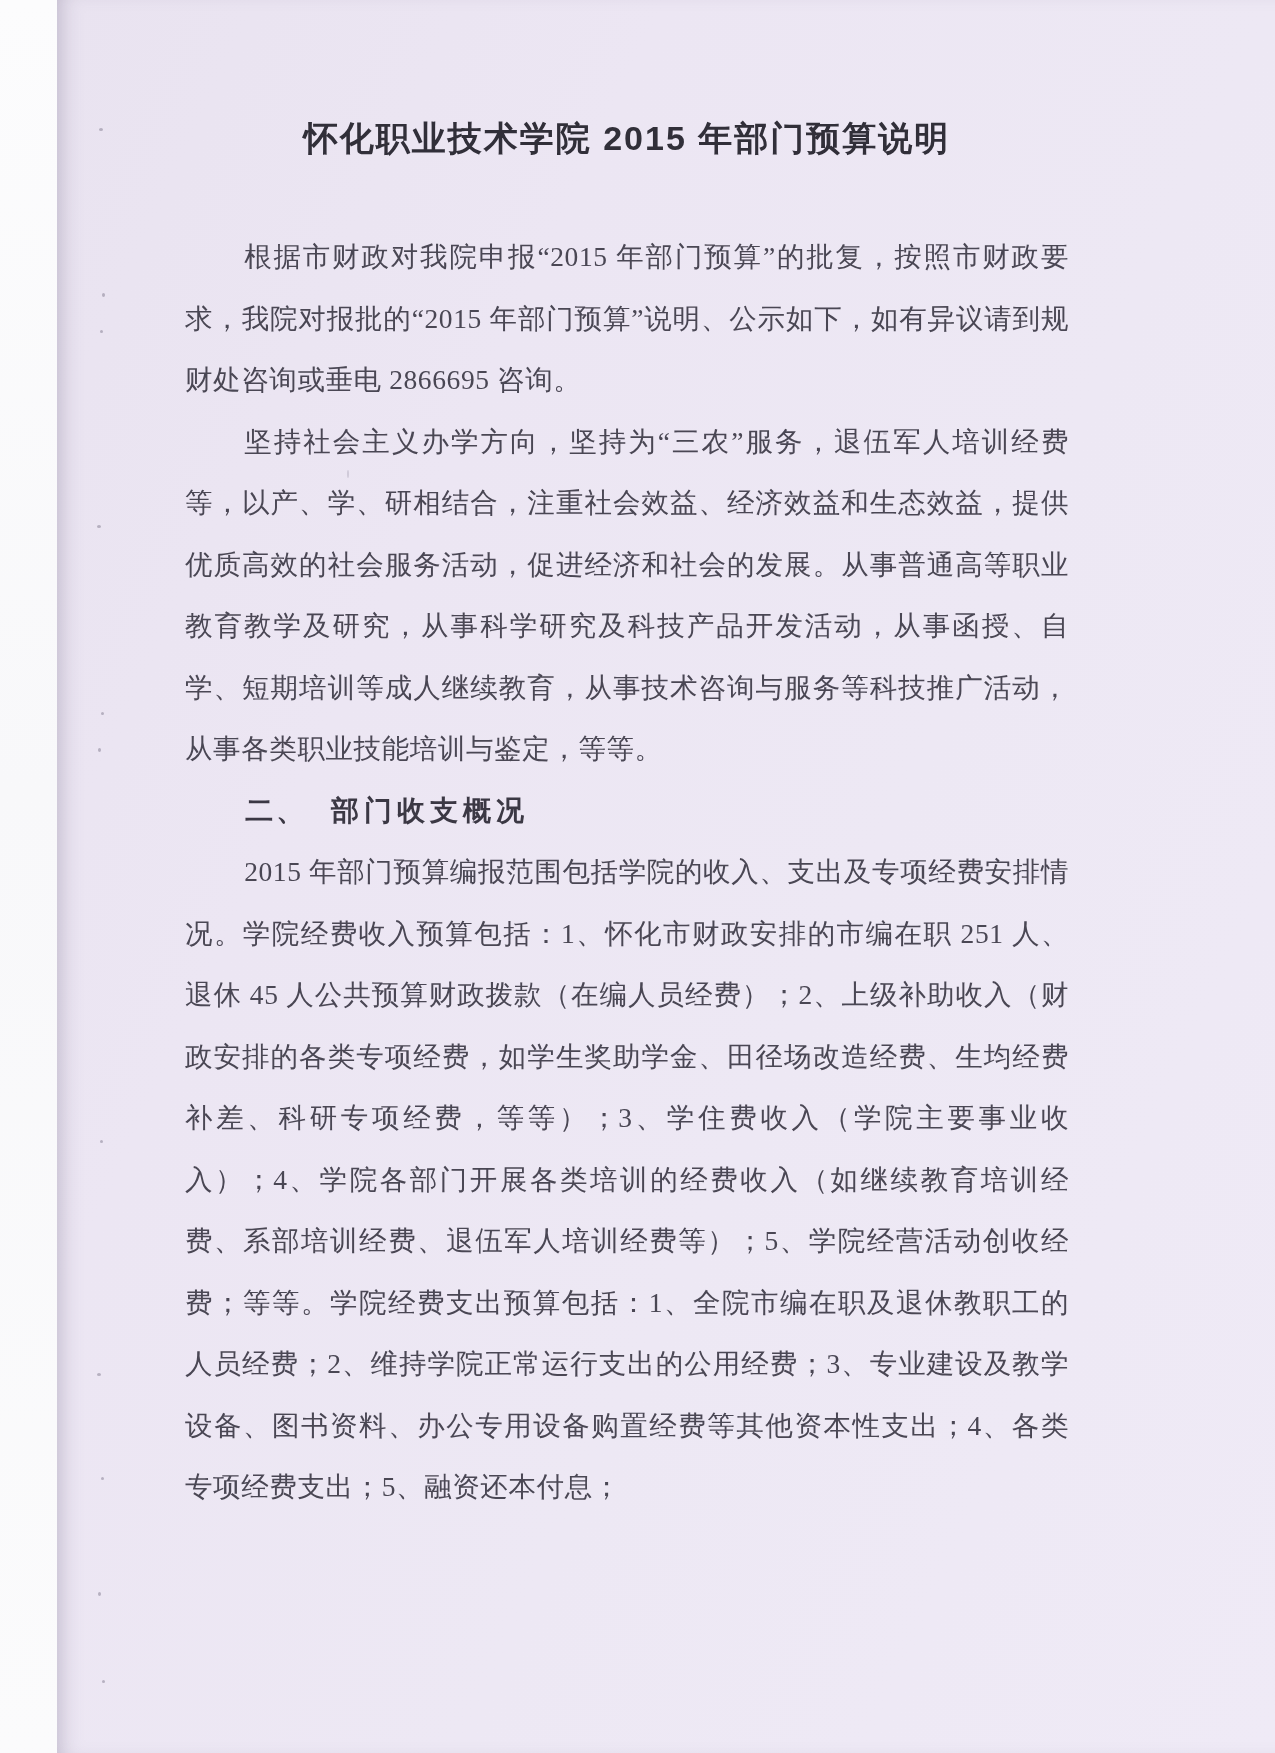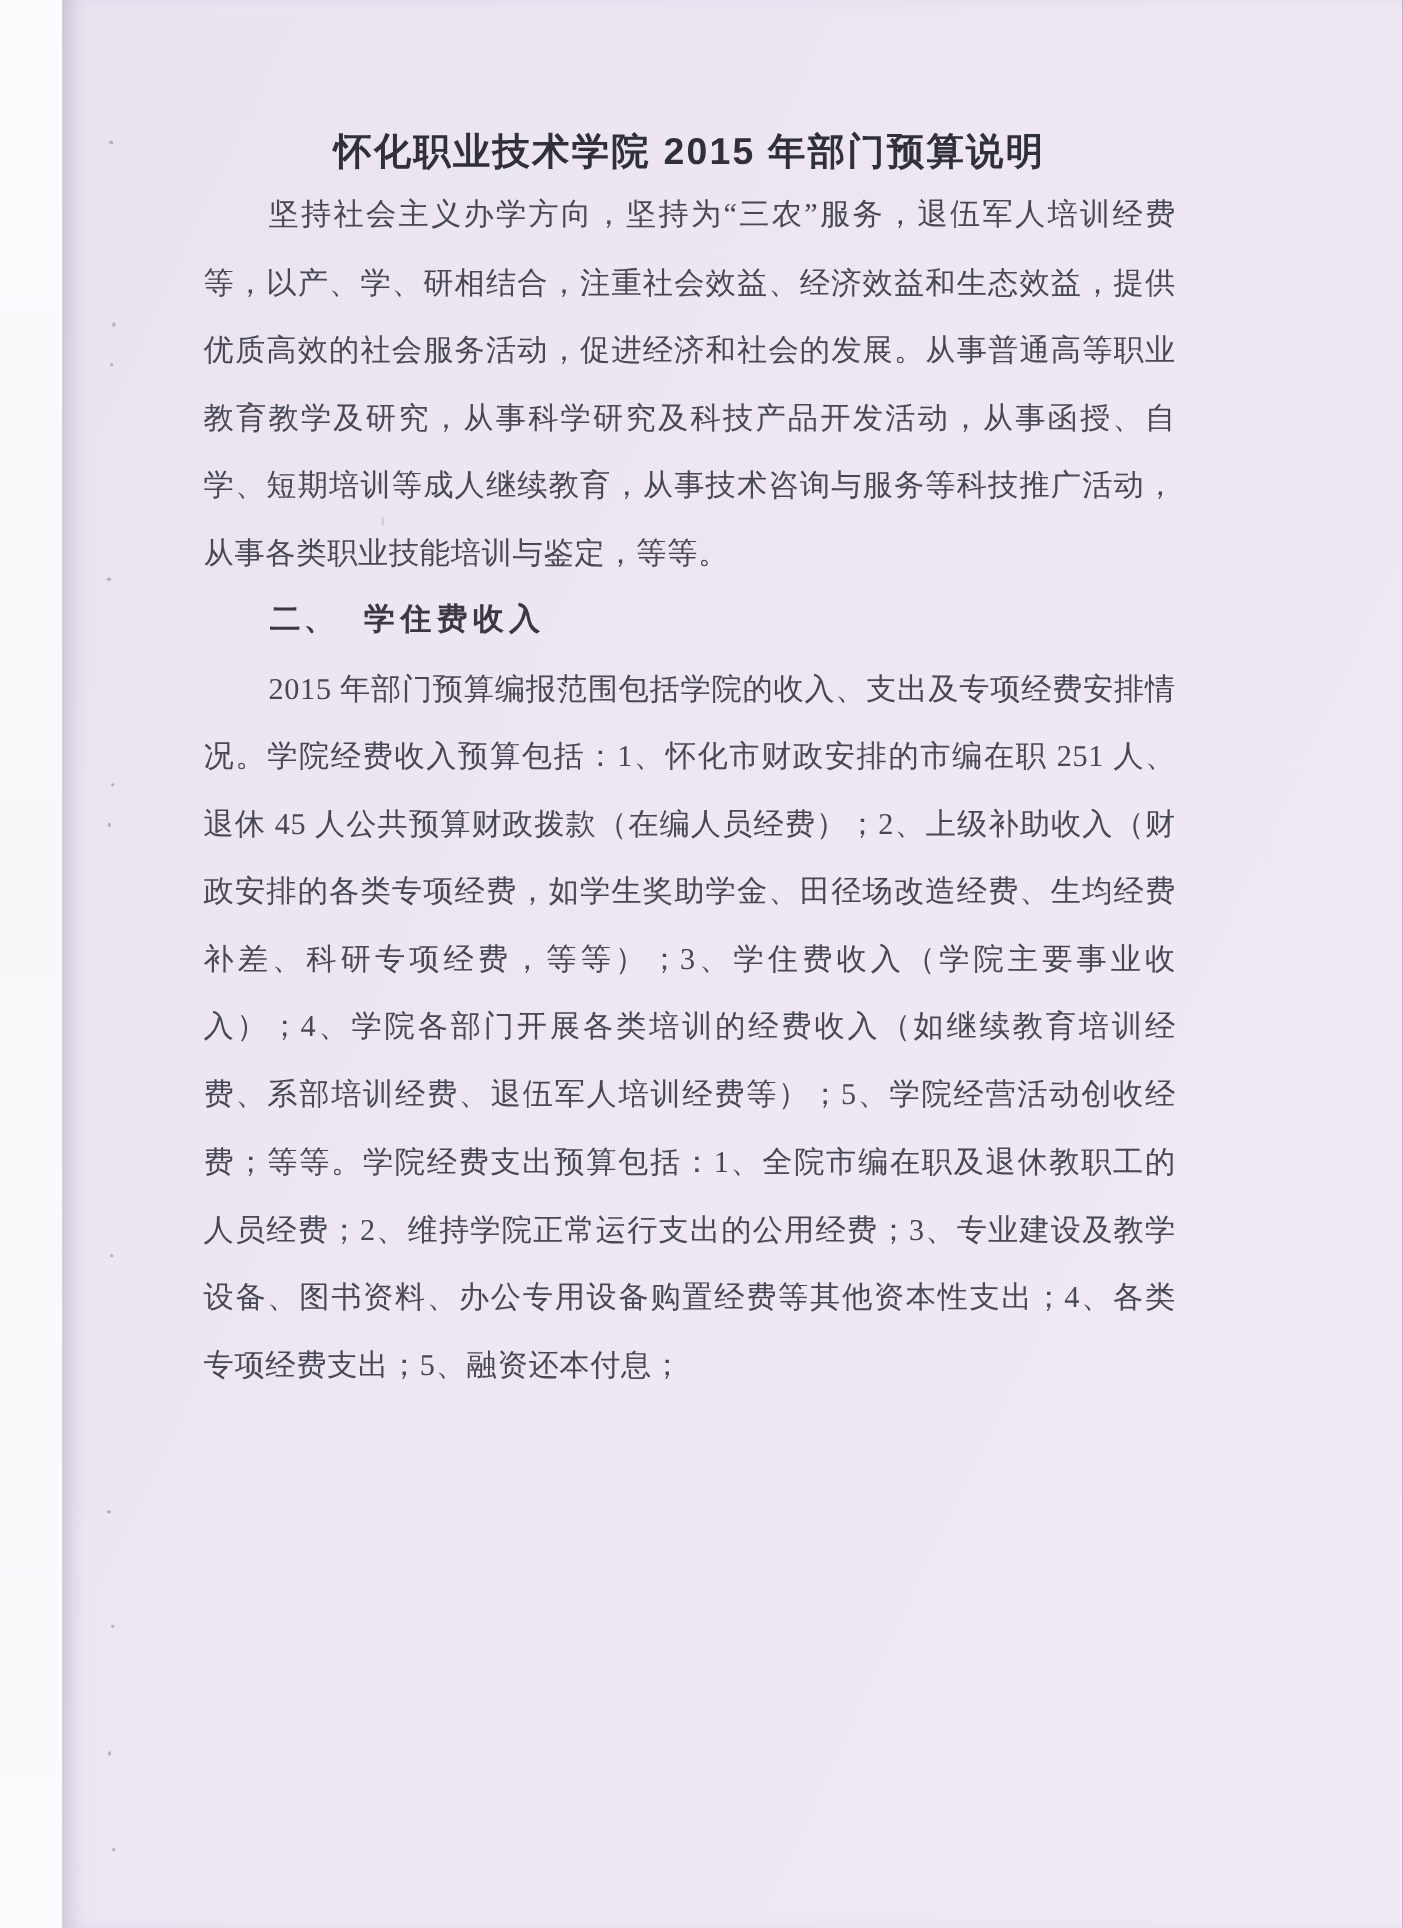--- a/index.html
+++ b/index.html
@@ -5,21 +5,21 @@
   html, body {
     margin: 0;
     padding: 0;
     background: #f7f5fa;
   }
   .scan-page {
     position: relative;
     width: 1275px;
     height: 1753px;
     overflow: hidden;
-    background: #a21caf;
+    background: #22c55e;
     font-family: "Liberation Serif", "DejaVu Serif", serif;
   }
   
   .edge-strip {
     position: absolute;
     left: 0; top: 0; bottom: 0;
     width: 57px;
     background: linear-gradient(180deg, #fcfcfd 0%, #f8f8fa 45%, #fbfbfc 100%);
   }
   
@@ -86,25 +86,26 @@
 <div class="scan-page">
 
   <div class="edge-strip"></div>
 
   <div class="paper">
 
     <div class="text-block">
 
       <h1 class="doc-title">怀化职业技术学院 2015 年部门预算说明</h1>
 
+      <p class="body-text indent first-para">根据市财政对我院申报“2015 年部门预算”的批复，按照市财政要求，我院对报批的“2015 年部门预算”说明、公示如下，如有异议请到规财处咨询或垂电 2866695 咨询。</p>
 
 
       <p class="body-text indent">坚持社会主义办学方向，坚持为“三农”服务，退伍军人培训经费等，以产、学、研相结合，注重社会效益、经济效益和生态效益，提供优质高效的社会服务活动，促进经济和社会的发展。从事普通高等职业教育教学及研究，从事科学研究及科技产品开发活动，从事函授、自学、短期培训等成人继续教育，从事技术咨询与服务等科技推广活动，从事各类职业技能培训与鉴定，等等。</p>
 
-      <p class="sec-heading"><span>二、</span><span class="sec-title">学住费收入</span></p>
+      <p class="sec-heading"><span>二、</span><span class="sec-title">部门收支概况</span></p>
 
       <p class="body-text indent">2015 年部门预算编报范围包括学院的收入、支出及专项经费安排情况。学院经费收入预算包括：1、怀化市财政安排的市编在职 251 人、退休 45 人公共预算财政拨款（在编人员经费）；2、上级补助收入（财政安排的各类专项经费，如学生奖助学金、田径场改造经费、生均经费补差、科研专项经费，等等）；3、学住费收入（学院主要事业收入）；4、学院各部门开展各类培训的经费收入（如继续教育培训经费、系部培训经费、退伍军人培训经费等）；5、学院经营活动创收经费；等等。学院经费支出预算包括：1、全院市编在职及退休教职工的人员经费；2、维持学院正常运行支出的公用经费；3、专业建设及教学设备、图书资料、办公专用设备购置经费等其他资本性支出；4、各类专项经费支出；5、融资还本付息；</p>
 
     </div>
 
     <div>
       <div class="speck" style="left:42px; top:128px;  width:4px; height:3px;"></div>
       <div class="speck" style="left:45px; top:293px;  width:3px; height:4px;"></div>
       <div class="speck" style="left:43px; top:330px;  width:3px; height:3px;"></div>
       <div class="speck" style="left:40px; top:525px;  width:4px; height:3px;"></div>

